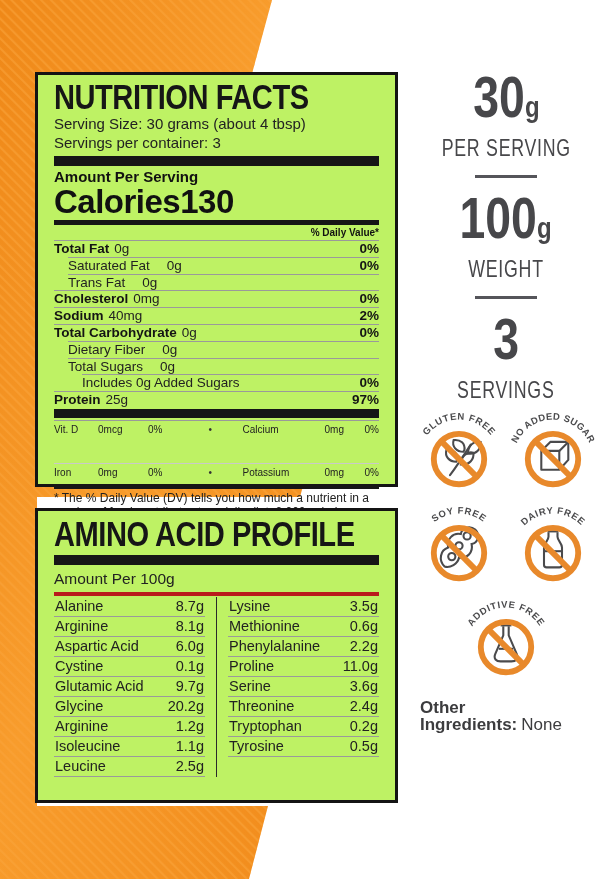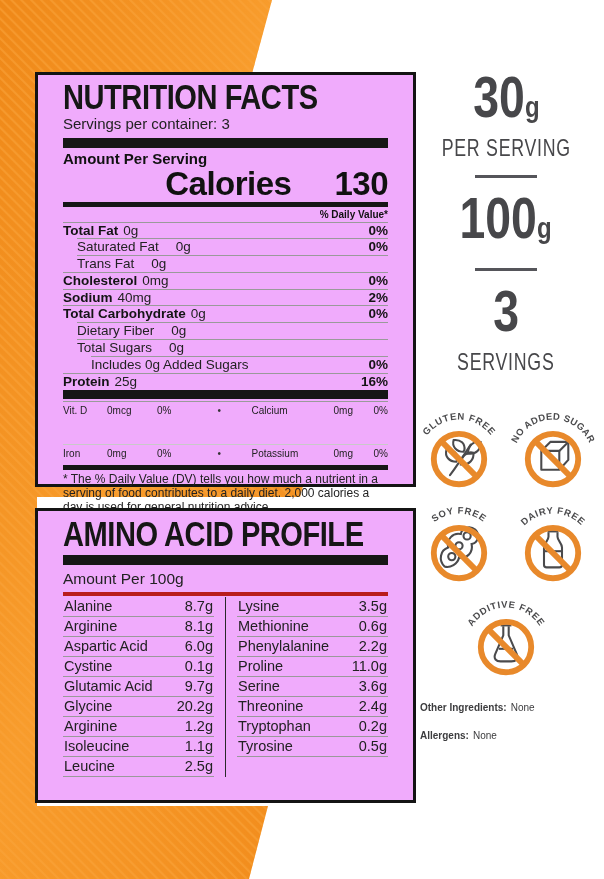--- a/index.html
+++ b/index.html
@@ -6,40 +6,40 @@
   body{
     width:604px;height:879px;position:relative;overflow:hidden;
     background:#ffffff;
     font-family:"Liberation Sans", sans-serif;
     color:#111;
   }
   svg.bg{position:absolute;left:0;top:0;z-index:0;}
 
   
   .label-box{
-    position:absolute;left:35px;width:325px;background:#f0abfc;
-    border:3px solid #141414;z-index:2;padding:4px 25px;box-sizing:content-box;
+    position:absolute;left:35px;width:325px;background:#bef264;
+    border:3px solid #141414;z-index:2;padding:4px 16px;box-sizing:content-box;
   }
   .nf-box{top:72px;height:401px;}
   .aa-box{top:508px;height:281px;}
 
   .big-title{
     font-weight:bold;font-size:30px;line-height:34px;letter-spacing:-0.5px;
     transform:scale(0.97,1.15);transform-origin:left center;white-space:nowrap;
     color:#161616;margin-top:2px;
   }
   .serv-line{font-size:15px;line-height:18.5px;color:#222;}
   .bar{background:#161616;}
   .bar-thick{height:10px;margin:4px 0 3px 0;}
   .bar-med{height:5px;margin:2px 0 1px 0;}
   .bar-prot{height:9px;margin:1px 0 2px 0;}
 
   .aps{font-size:15px;font-weight:bold;line-height:16px;margin-top:3px;}
-  .cal-row{display:flex;align-items:baseline;justify-content:flex-end;
-    font-size:33px;font-weight:bold;line-height:33px;letter-spacing:-0.5px;gap:43px;}
+  .cal-row{display:flex;align-items:baseline;justify-content:flex-start;
+    font-size:33px;font-weight:bold;line-height:33px;letter-spacing:-0.5px;}
   .dv-head{font-size:10px;font-weight:bold;text-align:right;line-height:13px;padding-bottom:1px;}
 
   .nfrow{display:flex;border-top:1px solid #9a9a9a;padding:1px 0;
     font-size:13.5px;line-height:13.8px;color:#222;}
   .nfrow.b .nm{font-weight:bold;color:#141414;}
   .nfrow .amt{margin-left:5px;}
   .nfrow .dv{margin-left:auto;font-weight:bold;color:#141414;}
   .nfrow.i1{margin-left:14px;gap:12px;}
   .nfrow.i2{margin-left:28px;}
 
@@ -68,21 +68,21 @@
   .cond{display:inline-block;transform:scaleX(0.8);transform-origin:center;white-space:nowrap;}
   .condl{display:inline-block;transform:scaleX(0.74);transform-origin:center;white-space:nowrap;letter-spacing:1px;}
   .unit{font-size:30px;font-weight:bold;}
   .stat-label{font-size:24px;line-height:28px;font-weight:400;color:#47474A;}
   .sdivider{width:62px;height:3px;background:#55555a;margin:13px auto;}
 
   .badges{position:absolute;left:410px;top:404px;width:192px;z-index:2;
     display:flex;flex-wrap:wrap;justify-content:center;column-gap:4px;row-gap:2px;}
   .badge{width:90px;height:92px;}
 
-  .other{position:absolute;left:420px;top:699px;z-index:2;font-size:10px;
+  .other{position:absolute;left:420px;top:699px;z-index:2;font-size:17px;
     color:#3C3C3E;line-height:17px;}
   .other .line{margin-bottom:11px;}
   .other .lbl{font-weight:bold;}
   .other .val{margin-left:4px;}
 </style>
 </head>
 <body>
 
 <svg class="bg" width="604" height="879" viewBox="0 0 604 879">
   <defs>
@@ -94,20 +94,21 @@
     <pattern id="stripes" width="7" height="7" patternUnits="userSpaceOnUse" patternTransform="rotate(-45)">
       <line x1="1" y1="0" x2="1" y2="7" stroke="#F9A43C" stroke-width="2.2"></line>
     </pattern>
   </defs>
   <path d="M0,0 L272,0 L247,92 L37,92 L37,486 L303,486 L300,497 L37,497 L37,806 L268,806 L249,879 L0,879 Z" fill="url(#og)"></path>
   <path d="M0,0 L272,0 L247,92 L37,92 L37,486 L303,486 L300,497 L37,497 L37,806 L268,806 L249,879 L0,879 Z" fill="url(#stripes)" opacity="0.55"></path>
 </svg>
 
 <div class="label-box nf-box">
   <div class="big-title">NUTRITION FACTS</div>
+  <div class="serv-line">Serving Size: 30 grams (about 4 tbsp)</div>
   <div class="serv-line">Servings per container: 3</div>
   <div class="bar bar-thick"></div>
   <div class="aps">Amount Per Serving</div>
   <div class="cal-row">
     <span>Calories</span>
     <span>130</span>
   </div>
   <div class="bar bar-med"></div>
   <div class="dv-head">% Daily Value*</div>
 
@@ -152,21 +153,21 @@
       <span class="dv"></span>
   </div>
   <div class="nfrow i2">
     <span class="nm">Includes 0g Added Sugars</span>
       <span class="amt"></span>
       <span class="dv">0%</span>
   </div>
   <div class="nfrow i0 b">
     <span class="nm">Protein</span>
       <span class="amt">25g</span>
-      <span class="dv">16%</span>
+      <span class="dv">97%</span>
   </div>
 
   <div class="bar bar-prot"></div>
 
   <div class="microw first">
     <span class="mn">Vit. D</span>
     <span class="ma">0mcg</span>
     <span class="md">0%</span>
     <span class="bullet">•</span>
     <span class="mn">Calcium</span>
@@ -268,20 +269,21 @@
 </div>
 
 <div class="stats">
   <div class="stat">
     <div class="stat-value"><span class="cond"><span>30</span><span class="unit">g</span></span></div>
     <div class="stat-label"><span class="condl">PER SERVING</span></div>
   </div>
   <div class="sdivider"></div>
   <div class="stat">
     <div class="stat-value"><span class="cond"><span>100</span><span class="unit">g</span></span></div>
+    <div class="stat-label"><span class="condl">WEIGHT</span></div>
   </div>
   <div class="sdivider"></div>
   <div class="stat">
     <div class="stat-value"><span class="cond"><span>3</span><span class="unit"></span></span></div>
     <div class="stat-label"><span class="condl">SERVINGS</span></div>
   </div>
 </div>
 
 <div class="badges">
 
@@ -366,16 +368,13 @@
     </g>
     <circle cx="50" cy="60" r="28" fill="none" stroke="#E8892B" stroke-width="6.5"></circle>
     <line x1="30.2" y1="40.2" x2="69.8" y2="79.8" stroke="#E8892B" stroke-width="6.5"></line>
   </svg>
 </div>
 
 <div class="other">
   <div class="line">
     <span class="lbl">Other Ingredients:</span><span class="val">None</span>
   </div>
-  <div class="line">
-    <span class="lbl">Allergens:</span><span class="val">None</span>
-  </div>
 </div>
 
 </body></html>

